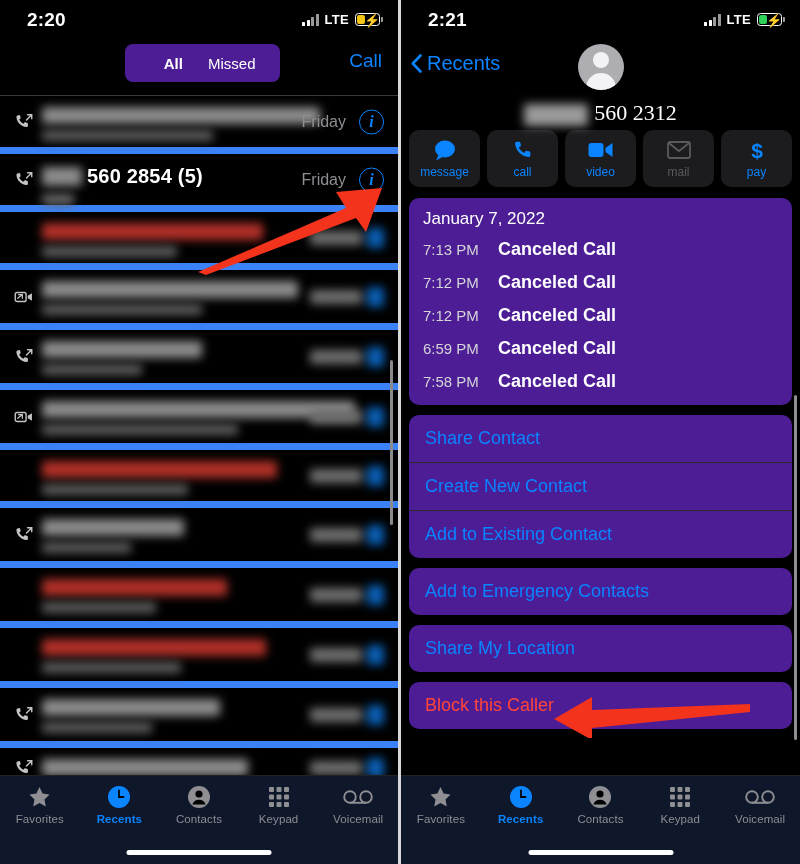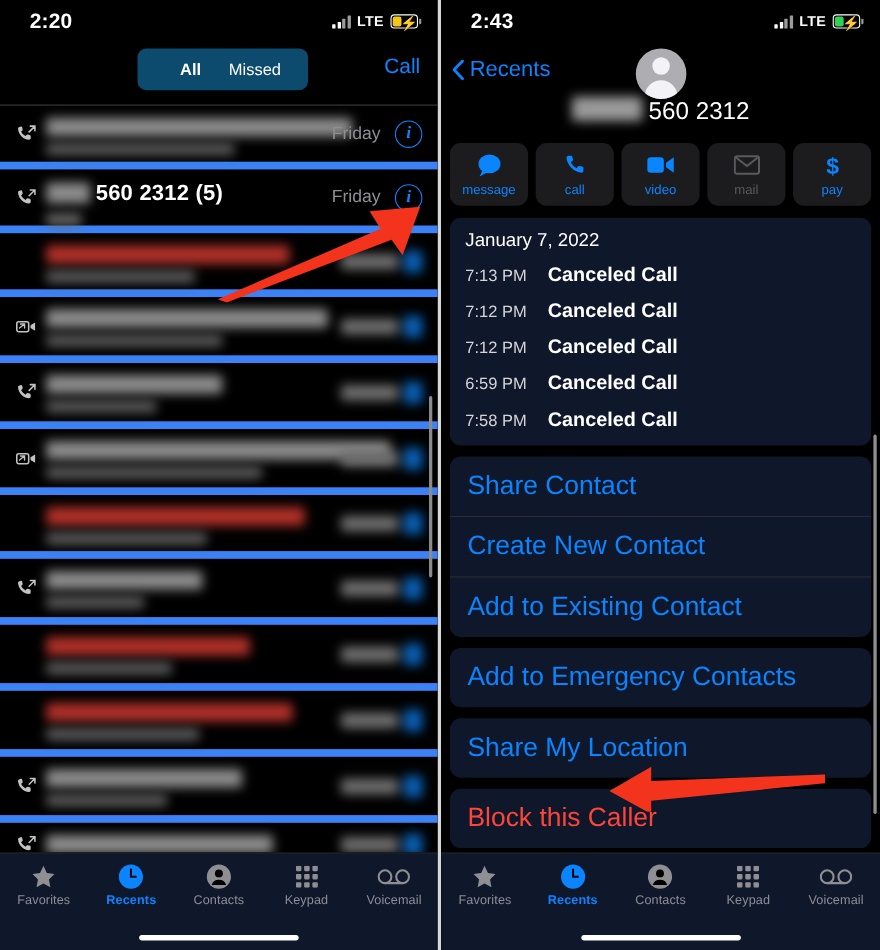--- a/index.html
+++ b/index.html
@@ -31,21 +31,21 @@
   .lte { color:#fff; font-size:13px; font-weight:bold; letter-spacing:.3px; }
   .batt { position:relative; width:25px; height:13px; border:1.4px solid #fff; border-radius:3.5px; }
   .batt::after{ content:""; position:absolute; right:-4px; top:3.4px; width:2px; height:5px; background:#fff; border-radius:0 1px 1px 0; opacity:.6;}
   .batt .fill { position:absolute; left:1.3px; top:1.3px; bottom:1.3px; width:8px; border-radius:2px; }
   .batt .bolt { position:absolute; left:8px; top:-1px; color:#fff; font-size:13px; line-height:15px; font-weight:bold; text-shadow:0 0 2px #000;}
 
   
   .seg-header { position:relative; height:56px; }
   .seg {
     position:absolute; left:125px; top:4px;
-    width:155px; height:31px; background:#0c4a6e; border-radius:8px;
+    width:155px; height:31px; background:#4c1d95; border-radius:8px;
     display:flex; padding:19px;
   }
   .seg-item {
     flex:1; display:flex; align-items:center; justify-content:center;
     font-size:15px; color:#fff; font-weight:500; border-radius:7px;
   }
   .seg-item.active { background:#636366; font-weight:600; }
   .edit-btn { position:absolute; right:16px; top:10px; color:#0a84ff; font-size:19px; }
 
   .hdr-rule { position:absolute; left:0; right:0; height:1px; background:#3a3a3c; }
@@ -79,39 +79,39 @@
   .tab .tlabel { font-size:11.5px; color:#8e8e93; letter-spacing:.1px;}
   .tab.active .tlabel { color:#0a84ff; font-weight:600; }
   .home-ind { position:absolute; left:50%; transform:translateX(-50%); bottom:9px; width:145px; height:5px; background:#fff; border-radius:3px;}
 
   
   .r-nav { position:relative; height:48px; }
   .back { position:absolute; left:10px; top:12px; display:flex; align-items:center; gap:5px; color:#0a84ff; font-size:20px;}
   .avatar { position:absolute; left:50%; transform:translateX(-50%); top:4px; width:46px; height:46px; border-radius:50%; background:#aeaeb2; overflow:hidden;}
   .avatar .head { position:absolute; left:50%; transform:translateX(-50%); top:8px; width:16px; height:16px; border-radius:50%; background:#f2f2f7;}
   .avatar .body { position:absolute; left:50%; transform:translateX(-50%); bottom:-5px; width:30px; height:22px; border-radius:15px 15px 0 0; background:#f2f2f7;}
-  .r-name { position:relative; height:38px; display:flex; align-items:flex-start; justify-content:center; }
+  .r-name { position:relative; height:38px; display:flex; align-items:flex-end; justify-content:center;font-family:Liberation Serif, serif; }
   .r-name .num { color:#fff; font-size:22px; font-weight:500; }
 
   .actions { display:flex; gap:7px; padding:4px 8px 0 8px; }
   .act {
     flex:1; height:57px; background:#1c1c1e; border-radius:10px;
     display:flex; flex-direction:column; align-items:center; justify-content:center; gap:4px;
   }
   .act .ai { height:22px; display:flex; align-items:center; justify-content:center; }
   .act .al { font-size:12px; color:#0a84ff; }
   .act.disabled .al { color:#5a5a5e; }
 
-  .card { background:#0f172a; border-radius:10px; margin:10px 8px 0 8px; overflow:hidden; }
+  .card { background:#4c1d95; border-radius:10px; margin:10px 8px 0 8px; overflow:hidden; }
   .hist-head { color:#fff; font-size:17px; font-weight:500; padding:11px 14px 4px 14px; }
   .hist-row { display:flex; align-items:baseline; gap:9px; padding:6px 14px; }
   .hist-time { color:#d5d5d7; font-size:15px; min-width:66px; }
   .hist-kind { color:#fff; font-size:18px; font-weight:600; }
 
-  .menu-item { padding:13px 16px; color:#0a84ff; font-size:24px; border-bottom:1px solid #2c2c2e; }
+  .menu-item { padding:13px 16px; color:#0a84ff; font-size:18px; border-bottom:1px solid #2c2c2e; }
   .menu-item:last-child { border-bottom:none; }
   .menu-item.danger { color:#ff453a;padding-left:16px; }
 
   
   .arrow { position:absolute; pointer-events:none; }
 </style>
 </head>
 <body>
 
 <div class="stage">
@@ -155,21 +155,21 @@
             <span class="blur blk" style="width:48%;height:11px;background:#5c5c5c;margin-top:6px;"></span>
           </div>
           <span class="row-when">Friday</span>
           <span class="row-info">i</span>
         </div>
         <div class="call-row" style="height: 58px;">
           <span class="call-icon"><svg width="20" height="20" viewBox="0 0 24 24">
       <path d="M4.5 4.2c-.9 0-1.7.8-1.6 1.8.5 6.5 5.5 11.5 12 12 .9.1 1.8-.7 1.8-1.6v-2.2c0-.7-.5-1.3-1.2-1.4l-2.1-.4c-.6-.1-1.2.2-1.5.7l-.6 1c-2.2-1.1-4-2.9-5.1-5.1l1-.6c.5-.3.8-.9.7-1.5l-.4-2.1c-.1-.7-.7-1.2-1.4-1.2z" fill="#e6e6e6"></path>
       <path d="M15 9.5 L21 3.5 M16.3 3.2 L21.3 3.2 L21.3 8.2" fill="none" stroke="#e6e6e6" stroke-width="1.7" stroke-linecap="round"></path>
             </svg></span>
-          <div class="call-body"><span class="blur blk" style="display:inline-block;width:40px;height:19px;background:#8c8c8c;vertical-align:-3px;margin-right:5px;"></span><span class="clear-name">560 2312 (5)</span><span class="blur blk" style="width:32px;height:11px;background:#6a6a6a;margin-top:6px;"></span></div>
+          <div class="call-body"><span class="blur blk" style="display:inline-block;width:40px;height:19px;background:#8c8c8c;vertical-align:-3px;margin-right:5px;"></span><span class="clear-name">560 2854 (5)</span><span class="blur blk" style="width:32px;height:11px;background:#6a6a6a;margin-top:6px;"></span></div>
           <span class="row-when">Friday</span>
           <span class="row-info">i</span>
         </div>
         <div class="call-row" style="height: 58px;">
           <div class="call-body">
             <span class="blur blk" style="width:62%;height:17px;background:#b03028;"></span>
             <span class="blur blk" style="width:38%;height:11px;background:#5c5c5c;margin-top:6px;"></span>
           </div>
           <span class="blur" style="position:absolute;right:14px;top:50%;transform:translateY(-50%);display:flex;align-items:center;gap:5px;">
       <span class="blk" style="width:52px;height:14px;background:#6f6f6f;"></span>
@@ -351,21 +351,21 @@
     <div class="home-ind"></div>
 
     <div style="position:absolute;right:5px;top:360px;width:3px;height:165px;background:#8a8a8a;border-radius:2px;"></div>
   </div>
 
   <div class="panel-divider"></div>
 
   <div class="panel panel-right">
 
     <div class="statusbar">
-      <div class="sb-time">2:43</div>
+      <div class="sb-time">2:21</div>
       <div class="sb-right">
         <span class="sig dim">
             <i></i>
             <i></i>
             <i></i>
             <i></i>
           </span>
         <span class="lte">LTE</span>
         <span class="batt">
           <span class="fill" id="rbattfill" style="background: rgb(48, 209, 88);"></span>

